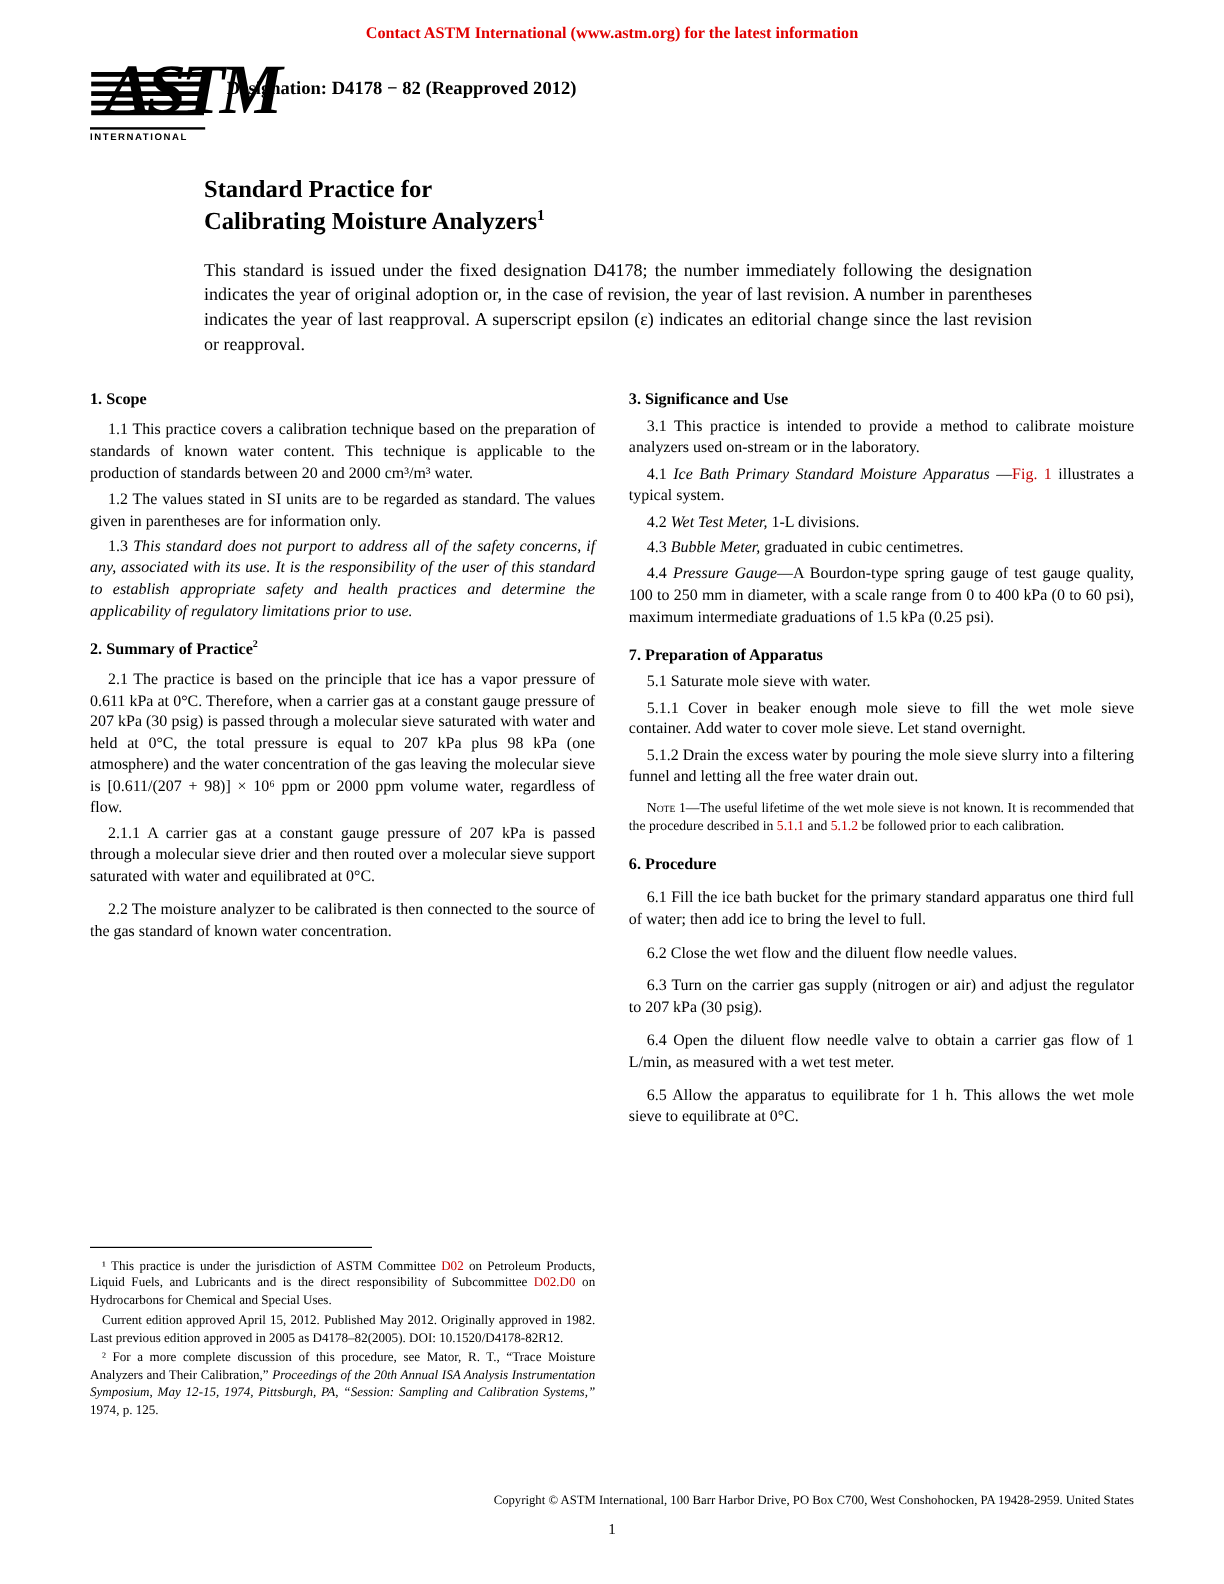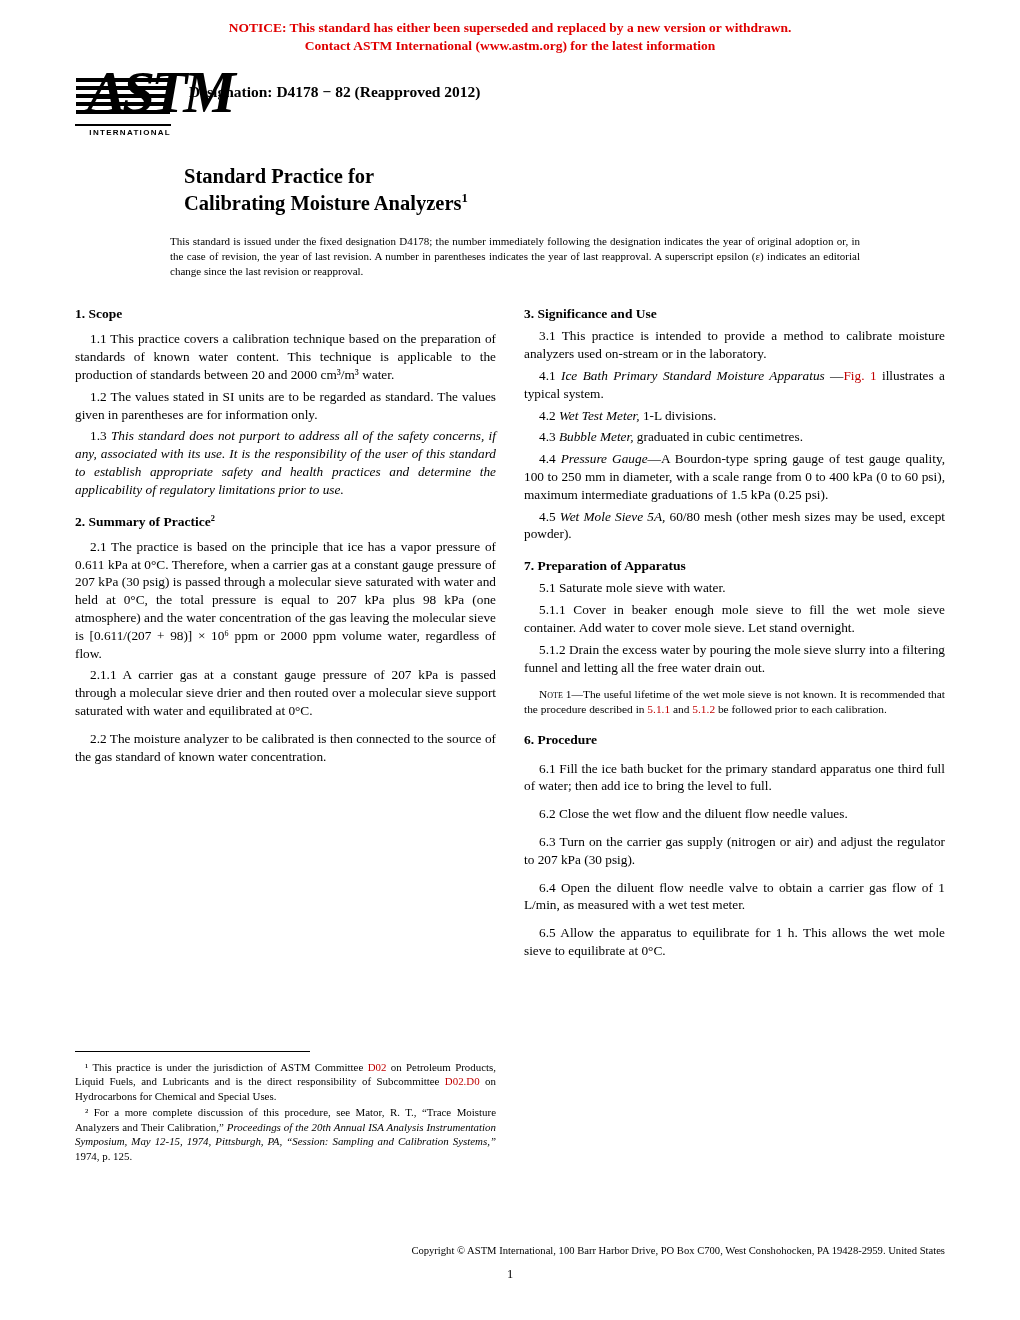--- a/index.html
+++ b/index.html
@@ -38,31 +38,31 @@
     position: absolute; left: 12px; top: -4px;
     font-family: "Liberation Serif", serif;
     font-style: italic; font-weight: 700;
     font-size: 59px; letter-spacing: -4px; line-height: 50px;
   }
   .logo-intl {
     width: 96px; margin-top: 3px; padding-top: 2px;
     border-top: 2px solid #000;
     font-family: "Liberation Sans", sans-serif;
     font-weight: 700; font-size: 8px; letter-spacing: 1.3px;
-    text-align: right;
+    text-align: left;
   }
   .designation { margin-left: 14px; margin-top: 12px; font-size: 15.5px; font-weight: 700; }
 
   
   .title-wrap { margin: 26px 95px 0 170px; }
-  .doc-title { font-size: 20.5px; font-weight: 700; line-height: 1.3; margin-left: 14px; }
+  .doc-title { font-size: 20.5px; font-weight: 700; line-height: 1.3; }
   .sup { vertical-align: super; font-size: 0.62em; line-height: 0; }
   .issued {
     margin-top: 17px; width: 690px;
-    font-size: 11px; line-height: 1.38; text-align: justify;
+    font-size: 15px; line-height: 1.38; text-align: justify;
   }
 
   
   .columns { display: flex; gap: 28px; margin: 26px 75px 0 75px; min-height: 860px; align-items: stretch; }
   .col { width: 421px; font-size: 13.3px; line-height: 1.34; text-align: justify; }
   .left-col { display: flex; flex-direction: column; }
   h2.sec { font-size: 13.5px; font-weight: 700; margin: 14px 0 3px 0; text-align: left; }
   h2.sec.first { margin-top: 0; }
   .body-p { margin: 4px 0 0 0; text-indent: 15px; }
   .body-p.sp { margin-top: 10px; }
@@ -79,21 +79,20 @@
   
   .footer { position: absolute; left: 75px; right: 75px; bottom: 64px; font-size: 10.6px; text-align: right; }
   .pageno { position: absolute; left: 0; right: 0; bottom: 38px; text-align: center; font-size: 12.5px; }
 </style>
 </head>
 <body>
 
 <div class="page">
 
   <div class="notice">
-    <div>NOTICE: This standard has either been superseded and replaced by a new version or withdrawn.</div>
     <div>Contact ASTM International (www.astm.org) for the latest information</div>
   </div>
 
   <div class="header-row">
     <div class="logo">
       <div class="logo-mark">
         <i class="ll"></i>
         <i class="ll"></i>
         <i class="ll"></i>
         <i class="ll"></i>
@@ -119,33 +118,33 @@
       <p class="body-p"><span>1.3 </span><span class="it">This standard does not purport to address all of the safety concerns, if any, associated with its use. It is the responsibility of the user of this standard to establish appropriate safety and health practices and determine the applicability of regulatory limitations prior to use.</span></p>
 
       <h2 class="sec"><span>2. Summary of Practice</span><span class="sup">2</span></h2>
       <p class="body-p">2.1 The practice is based on the principle that ice has a vapor pressure of 0.611 kPa at 0°C. Therefore, when a carrier gas at a constant gauge pressure of 207 kPa (30 psig) is passed through a molecular sieve saturated with water and held at 0°C, the total pressure is equal to 207 kPa plus 98 kPa (one atmosphere) and the water concentration of the gas leaving the molecular sieve is [0.611/(207 + 98)] × 10⁶ ppm or 2000 ppm volume water, regardless of flow.</p>
       <p class="body-p">2.1.1 A carrier gas at a constant gauge pressure of 207 kPa is passed through a molecular sieve drier and then routed over a molecular sieve support saturated with water and equilibrated at 0°C.</p>
       <p class="body-p sp">2.2 The moisture analyzer to be calibrated is then connected to the source of the gas standard of known water concentration.</p>
 
       <div class="fnblock">
         <div class="fnrule"></div>
         <p class="fn"><span>¹ This practice is under the jurisdiction of ASTM Committee </span><a class="lnk">D02</a><span> on Petroleum Products, Liquid Fuels, and Lubricants and is the direct responsibility of Subcommittee </span><a class="lnk">D02.D0</a><span> on Hydrocarbons for Chemical and Special Uses.</span></p>
+        <p class="fn">Current edition approved April 15, 2012. Published May 2012. Originally approved in 1982. Last previous edition approved in 2005 as D4178–82(2005). DOI: 10.1520/D4178-82R12.</p>
         <p class="fn"><span>² For a more complete discussion of this procedure, see Mator, R. T., “Trace Moisture Analyzers and Their Calibration,” </span><span class="it">Proceedings of the 20th Annual ISA Analysis Instrumentation Symposium, May 12-15, 1974, Pittsburgh, PA, “Session: Sampling and Calibration Systems,”</span><span> 1974, p. 125.</span></p>
       </div>
     </div>
 
     <div class="col right-col">
       <h2 class="sec first">3. Significance and Use</h2>
       <p class="body-p">3.1 This practice is intended to provide a method to calibrate moisture analyzers used on-stream or in the laboratory.</p>
 
       <p class="body-p"><span>4.1 </span><span class="it">Ice Bath Primary Standard Moisture Apparatus</span><span> —</span><a class="lnk">Fig. 1</a><span> illustrates a typical system.</span></p>
       <p class="body-p"><span>4.2 </span><span class="it">Wet Test Meter,</span><span> 1-L divisions.</span></p>
       <p class="body-p"><span>4.3 </span><span class="it">Bubble Meter,</span><span> graduated in cubic centimetres.</span></p>
       <p class="body-p"><span>4.4 </span><span class="it">Pressure Gauge</span><span>—A Bourdon-type spring gauge of test gauge quality, 100 to 250 mm in diameter, with a scale range from 0 to 400 kPa (0 to 60 psi), maximum intermediate graduations of 1.5 kPa (0.25 psi).</span></p>
-      <p class="body-p"><span>4.5 </span><span class="it">Wet Mole Sieve 5A,</span><span> 60/80 mesh (other mesh sizes may be used, except powder).</span></p>
 
       <h2 class="sec">7. Preparation of Apparatus</h2>
       <p class="body-p">5.1 Saturate mole sieve with water.</p>
       <p class="body-p">5.1.1 Cover in beaker enough mole sieve to fill the wet mole sieve container. Add water to cover mole sieve. Let stand overnight.</p>
       <p class="body-p">5.1.2 Drain the excess water by pouring the mole sieve slurry into a filtering funnel and letting all the free water drain out.</p>
       <p class="note-p"><span class="smallcaps">Note 1—</span><span>The useful lifetime of the wet mole sieve is not known. It is recommended that the procedure described in </span><a class="lnk">5.1.1</a><span> and </span><a class="lnk">5.1.2</a><span> be followed prior to each calibration.</span></p>
 
       <h2 class="sec">6. Procedure</h2>
       <p class="body-p sp">6.1 Fill the ice bath bucket for the primary standard apparatus one third full of water; then add ice to bring the level to full.</p>
       <p class="body-p sp">6.2 Close the wet flow and the diluent flow needle values.</p>

